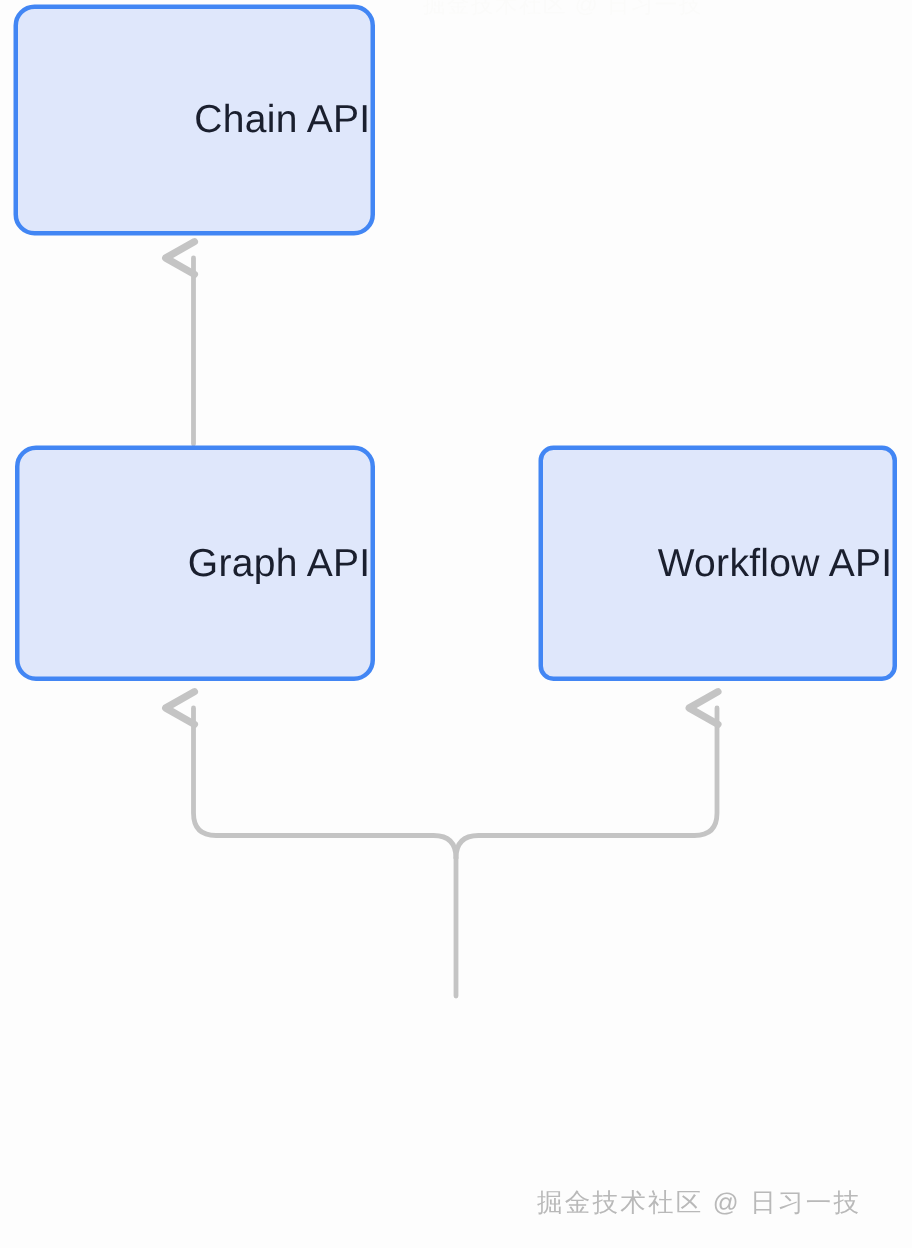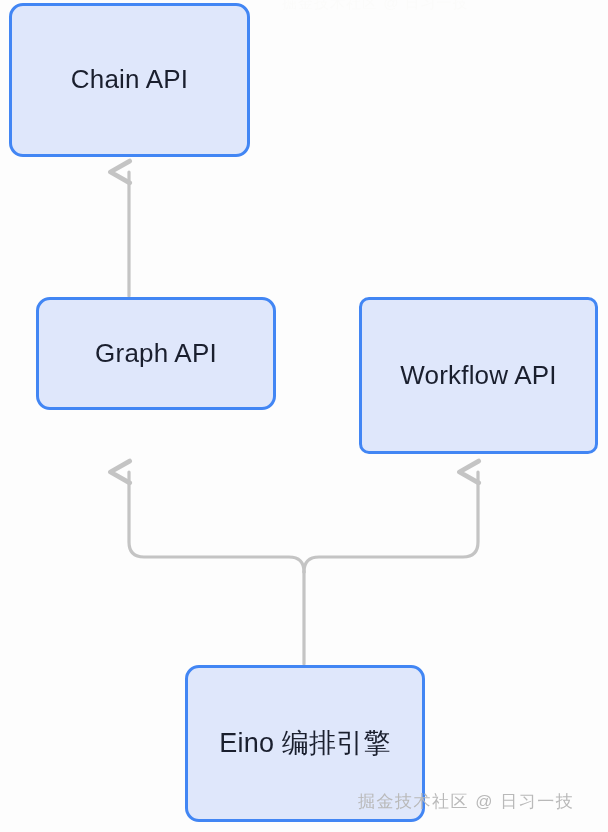--- a/index.html
+++ b/index.html
@@ -35,36 +35,36 @@
     height: 832px;
   }
   .node {
     position: absolute;
     box-sizing: border-box;
     background: #dfe7fb;
     border: 3px solid #4286f4;
     border-radius: 14px;
     display: flex;
     align-items: center;
-    justify-content: center;
+    justify-content: flex-end;
     z-index: 2;
   }
   .node-label {
     font-size: 26px;
     color: #1a1f2e;
     letter-spacing: 0.2px;
     line-height: 1.2;
     text-align: center;
     white-space: nowrap;
   }
   .node-label.cjk {
     font-size: 27px;
   }
   #node-chain   { left: 9px;   top: 3px;   width: 241px; height: 154px; }
-  #node-graph   { left: 10px;  top: 297px; width: 240px; height: 113px; margin-left: 26px; }
+  #node-graph   { left: 10px;  top: 297px; width: 240px; height: 157px; }
   #node-workflow{ left: 359px; top: 297px; width: 239px; height: 157px; border-radius: 10px; }
   #node-eino    { left: 185px; top: 665px; width: 240px; height: 157px; }
   .watermark {
     position: absolute;
     left: 358px;
     top: 790px;
     font-size: 17px;
     color: #b9b9b9;
     letter-spacing: 1.5px;
     white-space: nowrap;
@@ -100,19 +100,16 @@
   </div>
 
   <div class="node" id="node-graph">
     <span class="node-label">Graph API</span>
   </div>
 
   <div class="node" id="node-workflow">
     <span class="node-label">Workflow API</span>
   </div>
 
-  <div class="node" id="node-eino">
-    <span class="node-label cjk">Eino 编排引擎</span>
-  </div>
 
   <div class="watermark">掘金技术社区 @ 日习一技</div>
 
 </div>
 
 </body></html>

